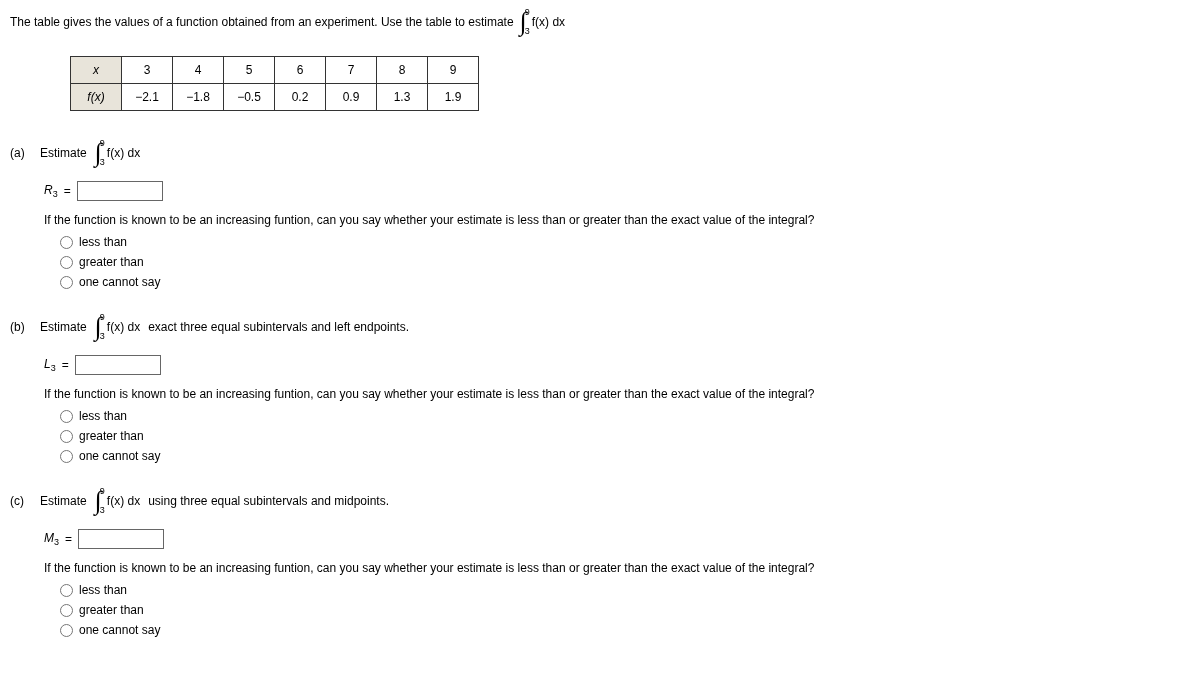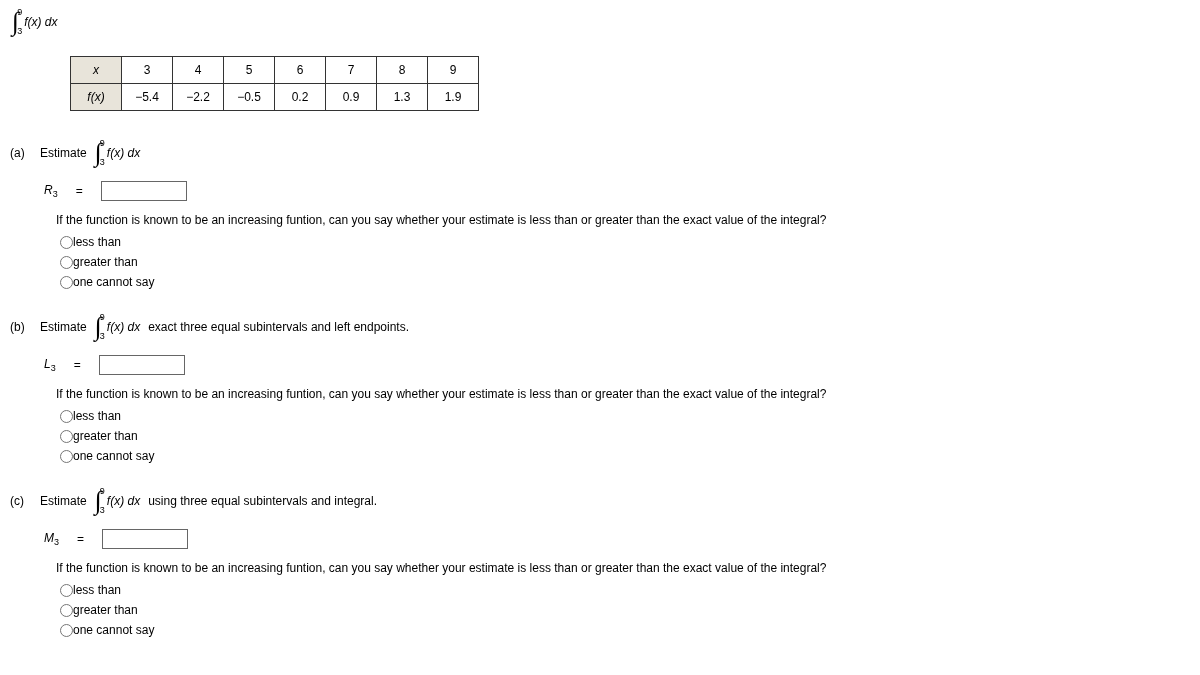--- a/index.html
+++ b/index.html
@@ -32,21 +32,21 @@
   }
   .integral .bounds {
     display: inline-flex;
     flex-direction: column;
     font-size: 9px;
     line-height: 1;
     margin-left: -2px;
     margin-right: 2px;
   }
   .integral .bounds .upper { margin-bottom: 10px; }
-  .fx { font-style: italic; }
+  .fx { }
   table.data {
     border-collapse: collapse;
     margin-left: 60px;
     margin-bottom: 28px;
   }
   table.data td, table.data th {
     border: 1px solid #333;
     padding: 6px 10px;
     text-align: center;
     font-size: 12px;
@@ -65,56 +65,58 @@
     align-items: center;
     gap: 6px;
     margin-bottom: 14px;
   }
   .part-label {
     width: 24px;
   }
   .ans-line {
     display: flex;
     align-items: center;
-    gap: 18px;
+    gap: 6px;
     margin-left: 34px;
     margin-bottom: 12px;
   }
   .ans-sym {
     font-style: italic;
   }
   .ans-sym sub { font-size: 9px; font-style: normal;}
   input.ans {
     width: 80px;
     height: 16px;
     border: 1px solid #666;
     background: #fff;
     padding: 1px 2px;
     font-size: 12px;
   }
   .q-text {
-    margin-left: 46px;
+    margin-left: 34px;
     margin-bottom: 8px;
   }
   .radio-group {
     margin-left: 50px;
   }
   .radio-row {
     display: flex;
     align-items: center;
+    gap: 6px;
     margin-bottom: 6px;
   }
   input[type=radio] {
     margin: 0;
   }
 </style>
 </head>
 <body>
 
 <div class="intro">
+  <span>The table gives the values of a function obtained from an experiment. Use the table to estimate</span>
   <span class="integral">
     <span class="int-sym">∫</span>
     <span class="bounds">
       <span class="upper">9</span>
       <span class="lower">3</span>
     </span>
     <span class="fx">f(x) dx</span>
   </span>
 </div>
 
@@ -125,22 +127,22 @@
     <td>3</td>
     <td>4</td>
     <td>5</td>
     <td>6</td>
     <td>7</td>
     <td>8</td>
     <td>9</td>
   </tr>
   <tr>
     <th>f(x)</th>
-    <td>−5.4</td>
-    <td>−2.2</td>
+    <td>−2.1</td>
+    <td>−1.8</td>
     <td>−0.5</td>
     <td>0.2</td>
     <td>0.9</td>
     <td>1.3</td>
     <td>1.9</td>
   </tr>
 </tbody>
   </table>
 
 <div class="part">
@@ -219,21 +221,21 @@
     <span class="part-label">(c)</span>
     <span>Estimate</span>
     <span class="integral">
       <span class="int-sym">∫</span>
       <span class="bounds">
         <span class="upper">9</span>
         <span class="lower">3</span>
       </span>
       <span class="fx">f(x) dx</span>
     </span>
-    <span>using three equal subintervals and integral.</span>
+    <span>using three equal subintervals and midpoints.</span>
   </div>
   <div class="ans-line">
     <span class="ans-sym"><span>M</span><sub>3</sub></span>
     <span> = </span>
     <input class="ans" type="text" style="">
   </div>
   <div class="q-text">If the function is known to be an increasing funtion, can you say whether your estimate is less than or greater than the exact value of the integral?</div>
   <div class="radio-group">
     <div class="radio-row">
         <input type="radio" name="gc" style="">

